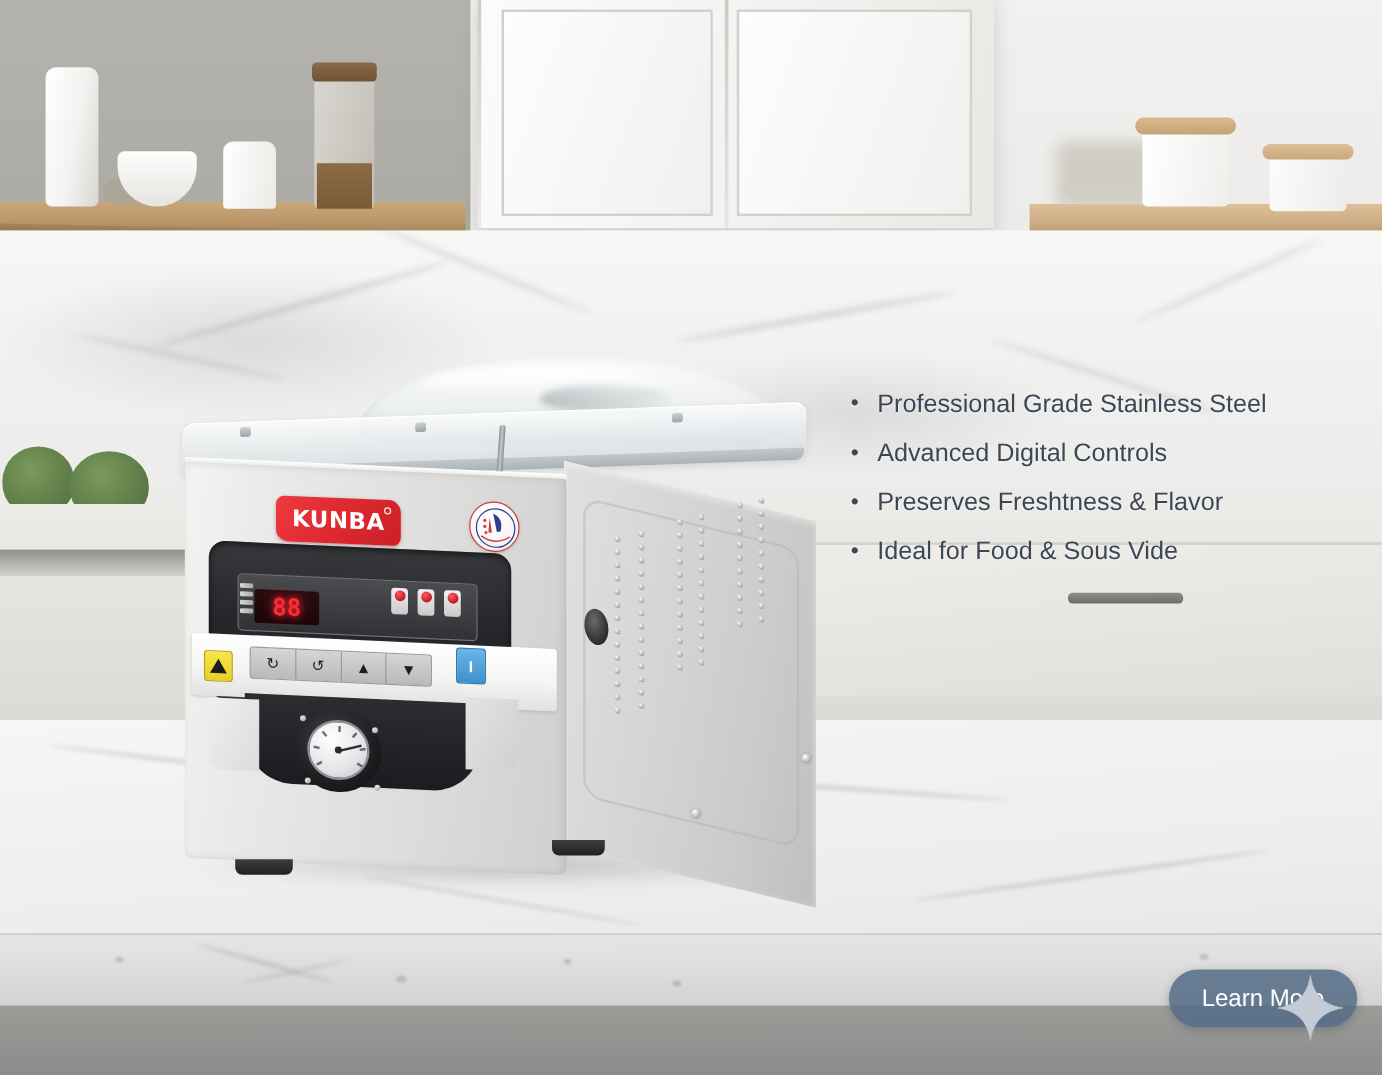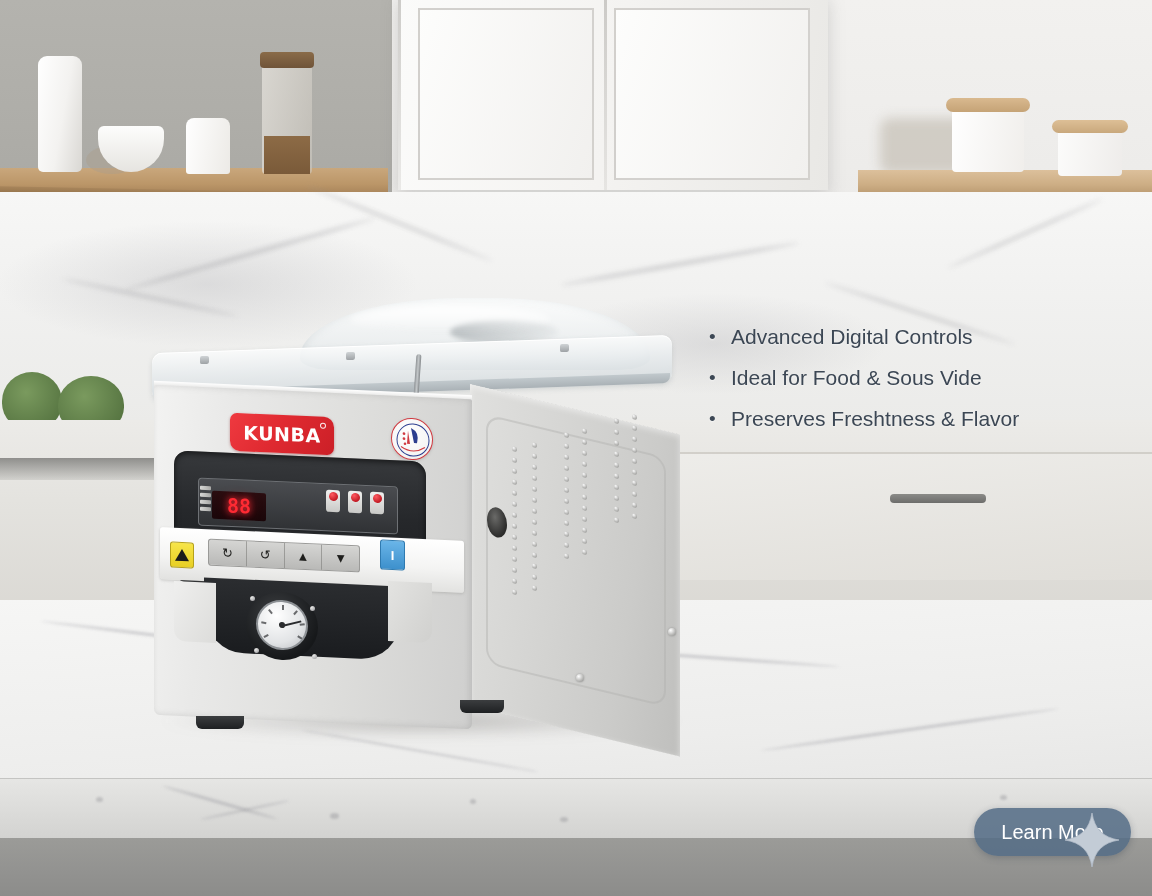--- a/index.html
+++ b/index.html
@@ -758,23 +758,24 @@
     <div class="gauge-screw" style="left:170px;top:310px;"></div>
     <div class="gauge-screw" style="left:114px;top:352px;"></div>
     <div class="gauge-screw" style="left:172px;top:358px;"></div>
 
     <div class="foot" style="left:56px;top:420px;width:48px;"></div>
     <div class="foot" style="left:320px;top:404px;width:44px;"></div>
   </div>
 
   <div id="copy">
     <ul class="feature-list">
+      <li>Professional Grade Stainless Steel</li>
       <li>Advanced Digital Controls</li>
+      <li>Preserves Freshtness &amp; Flavor</li>
       <li>Ideal for Food &amp; Sous Vide</li>
-      <li>Preserves Freshtness &amp; Flavor</li>
     </ul>
   </div>
 
   <button id="cta">Learn More</button>
 
   <div id="cursor">
     <svg width="58" height="58" viewBox="0 0 58 58" aria-hidden="true">
       <path d="M29 2 C31.5 18 40 26.5 56 29 C40 31.5 31.5 40 29 56 C26.5 40 18 31.5 2 29 C18 26.5 26.5 18 29 2 Z" fill="#c3ccd6" stroke="#b3bdc9" stroke-width="0.8"></path>
     </svg>
   </div>

